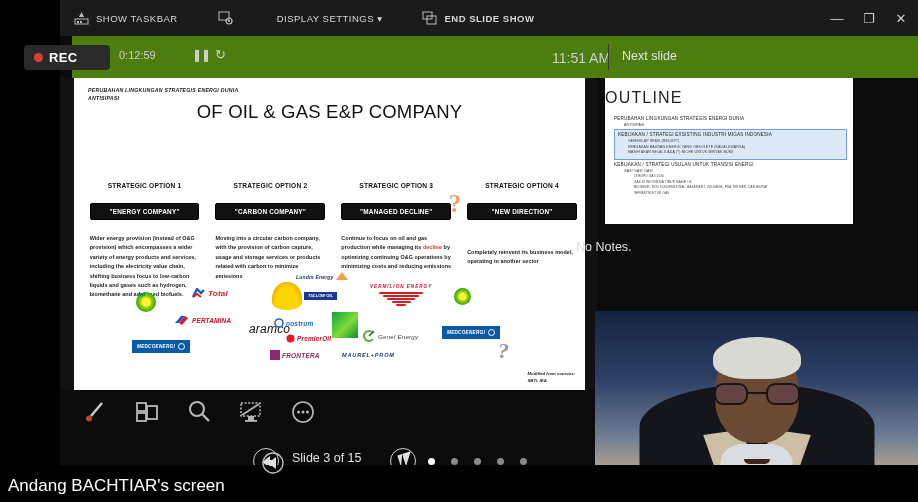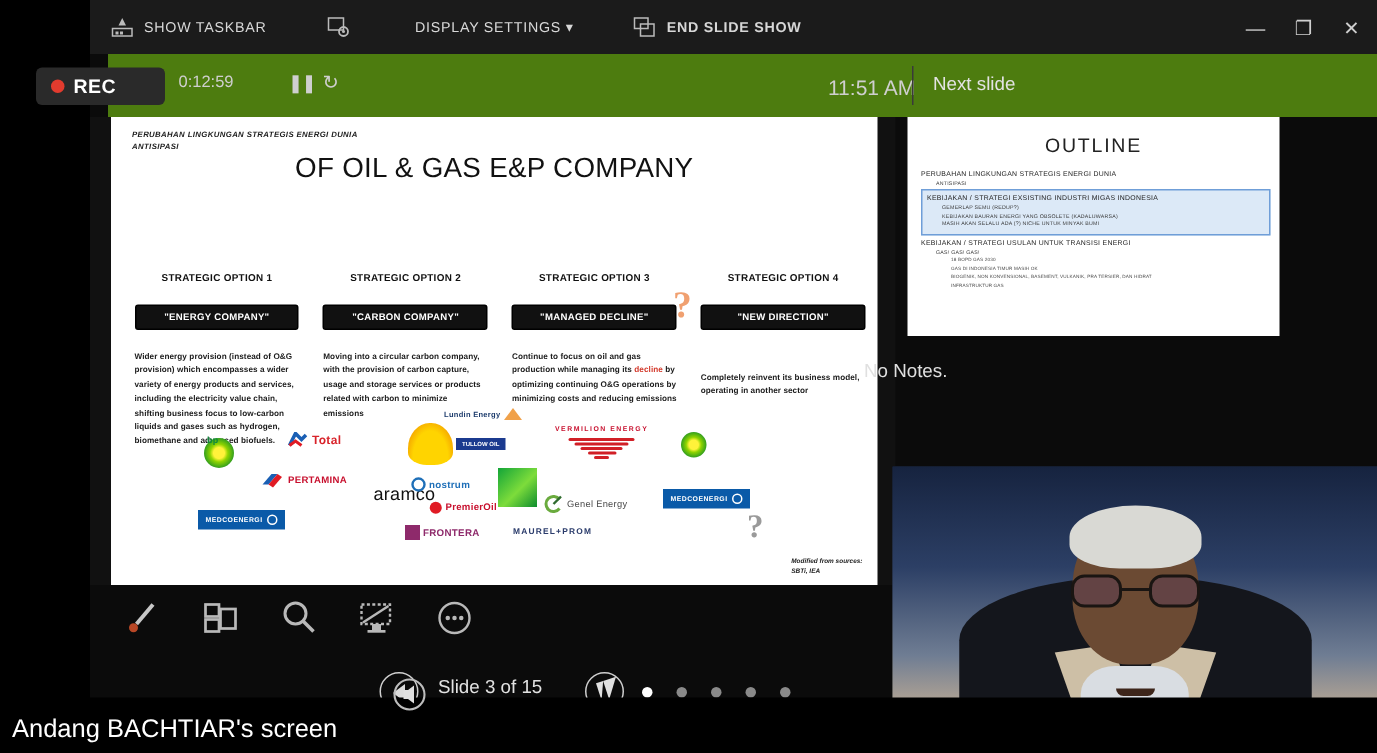--- a/index.html
+++ b/index.html
@@ -67,21 +67,21 @@
   }
   .opt-body { margin-top:14px; font-size:5.45px; color:#1a1a1a; font-weight:bold;
     line-height:1.72; letter-spacing:.05px; }
   .opt-body .hl { color:#d33a2c; }
   .qmark {
     position:absolute; right:-2px; top:8px; z-index:1;
     font-size:25px; font-weight:bold; color:#f0a070; font-family:"Liberation Serif", serif;
   }
 
   
-  .logos { position:absolute; left:0; top:202px; width:577px; height:88px; }
+  .logos { position:absolute; left:0; top:202px; width:577px; height:88px;font-style:italic; }
   .lg { position:absolute; display:flex; align-items:center; }
   .lg-txt { font-weight:bold; letter-spacing:.2px; white-space:nowrap; }
   .bp-flower {
     width:20px; height:20px; border-radius:50%;
     background: radial-gradient(circle at 50% 50%, #fff23a 0%, #fff23a 26%, #8fd400 42%, #2e9c1f 72%, #1b7a14 100%);
   }
   .bp-flower.sm { width:17px; height:17px; }
   .shell-logo {
     width:30px; height:28px;
     background: radial-gradient(ellipse at 50% 85%, #ffd400 0%, #ffd400 55%, #f5a800 78%, #ef3e23 100%);
@@ -94,21 +94,21 @@
   .verm { text-align:center; }
   .verm-bars { margin-top:1px; }
   .verm-bars i { display:block; background:#d11f26; margin:0 auto 1px; height:2px; border-radius:1px; }
   .tullow { background:#1b3a8f; color:#fff; font-weight:bold; font-size:7px; padding:2px 4px; }
   .credit { position:absolute; right:10px; bottom:6px; font-size:4.3px; font-style:italic;
     font-weight:bold; color:#222; text-align:left; line-height:1.5; }
 
   
   .next-pane { position:absolute; left:605px; top:78px; width:252px; height:148px; }
   .next-thumb { width:248px; height:146px; background:#fff; position:relative; overflow:hidden; }
-  .nt-title { text-align:center; font-size:13px; color:#222; margin-top:11px; letter-spacing:1.2px; }
+  .nt-title { font-size:16px; color:#222; margin-top:11px; letter-spacing:1.2px; }
   .nt-list { margin:9px 0 0 9px; }
   .nt-l1 { font-size:4.6px; color:#222; letter-spacing:.2px; margin-bottom:2px; }
   .nt-l2 { font-size:3.5px; color:#3a3a3a; margin-left:10px; margin-bottom:1.5px; letter-spacing:.15px; }
   .nt-l3 { font-size:3.1px; color:#4a4a4a; margin-left:20px; margin-bottom:1.5px; letter-spacing:.1px; }
   .nt-box { border:1px solid #6f9ed8; background:#dce9f7; padding:2.5px 3px 3px; margin:1px 6px 2px 0; }
   .notes-lbl { position:absolute; left:576px; top:240px; color:#e0e0e0; font-size:12.5px; }
 
   
   .cam { position:absolute; left:595px; top:311px; width:323px; height:191px; overflow:hidden;
     background:linear-gradient(#1e2d4e 0%, #3c4f77 42%, #8e8d85 78%, #c9b9a0 100%); }

